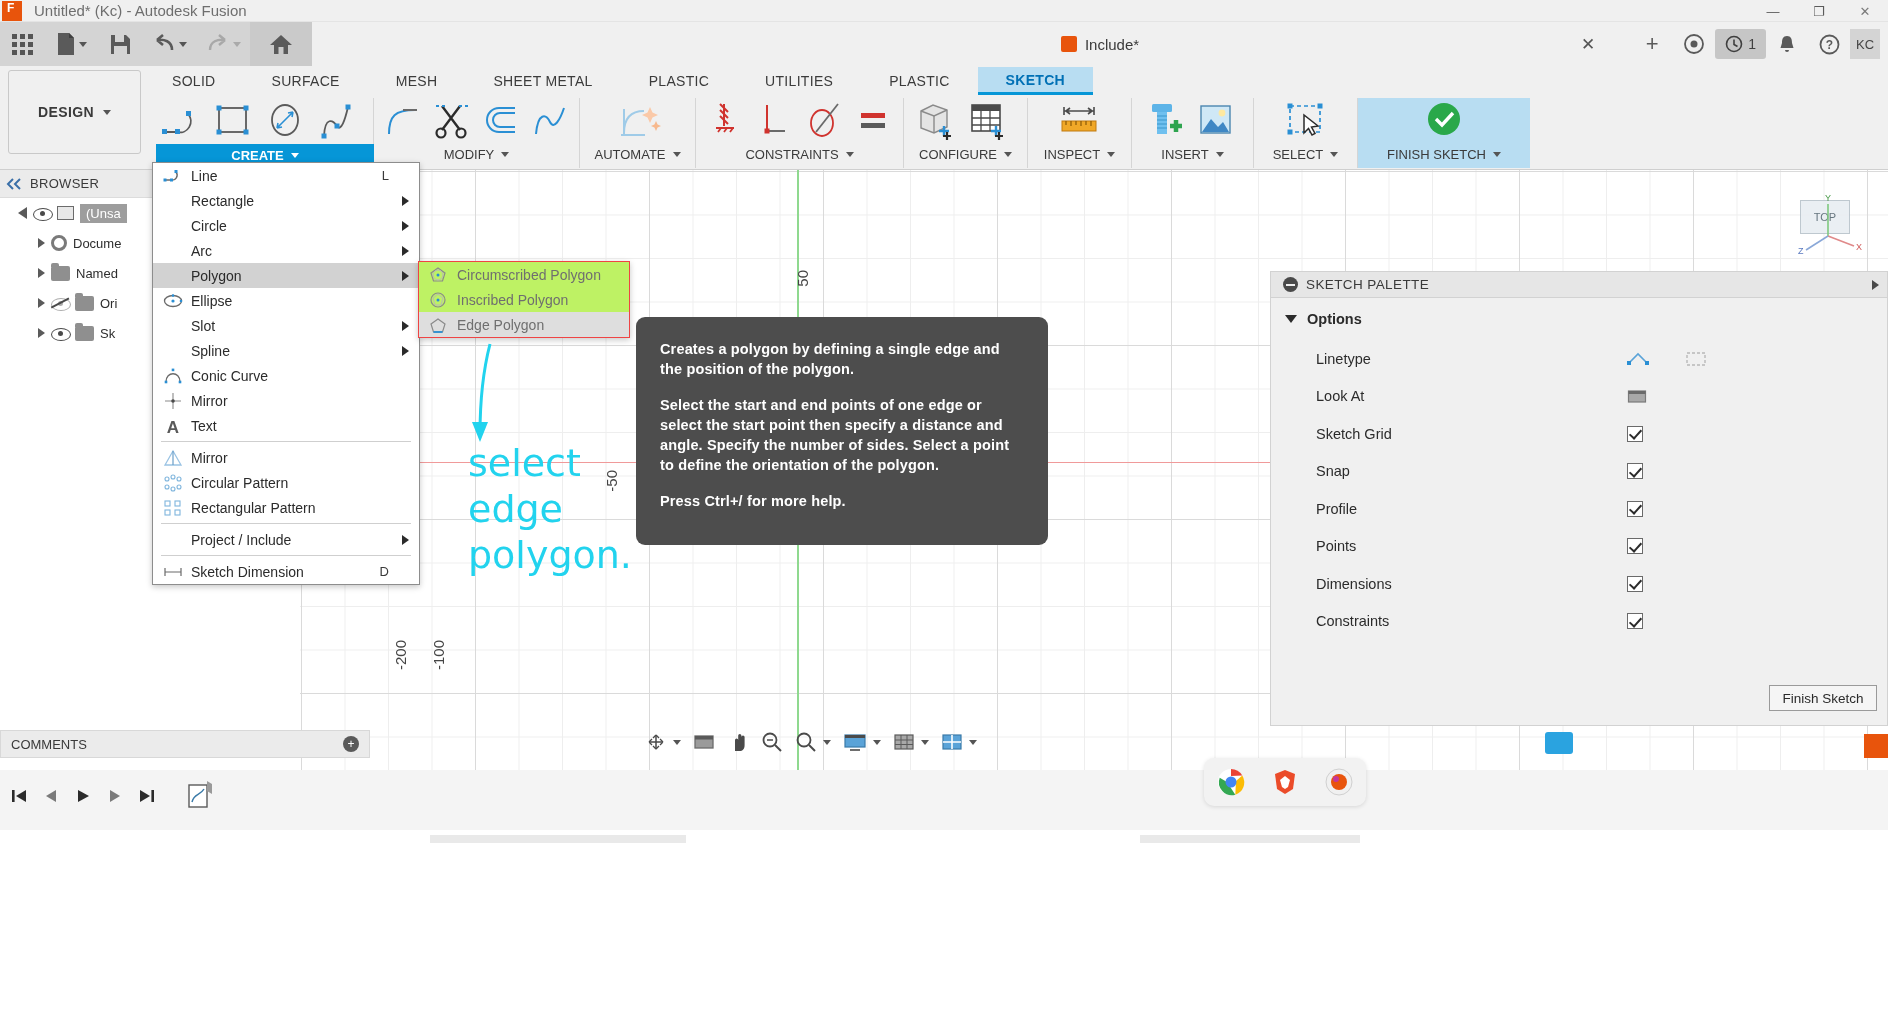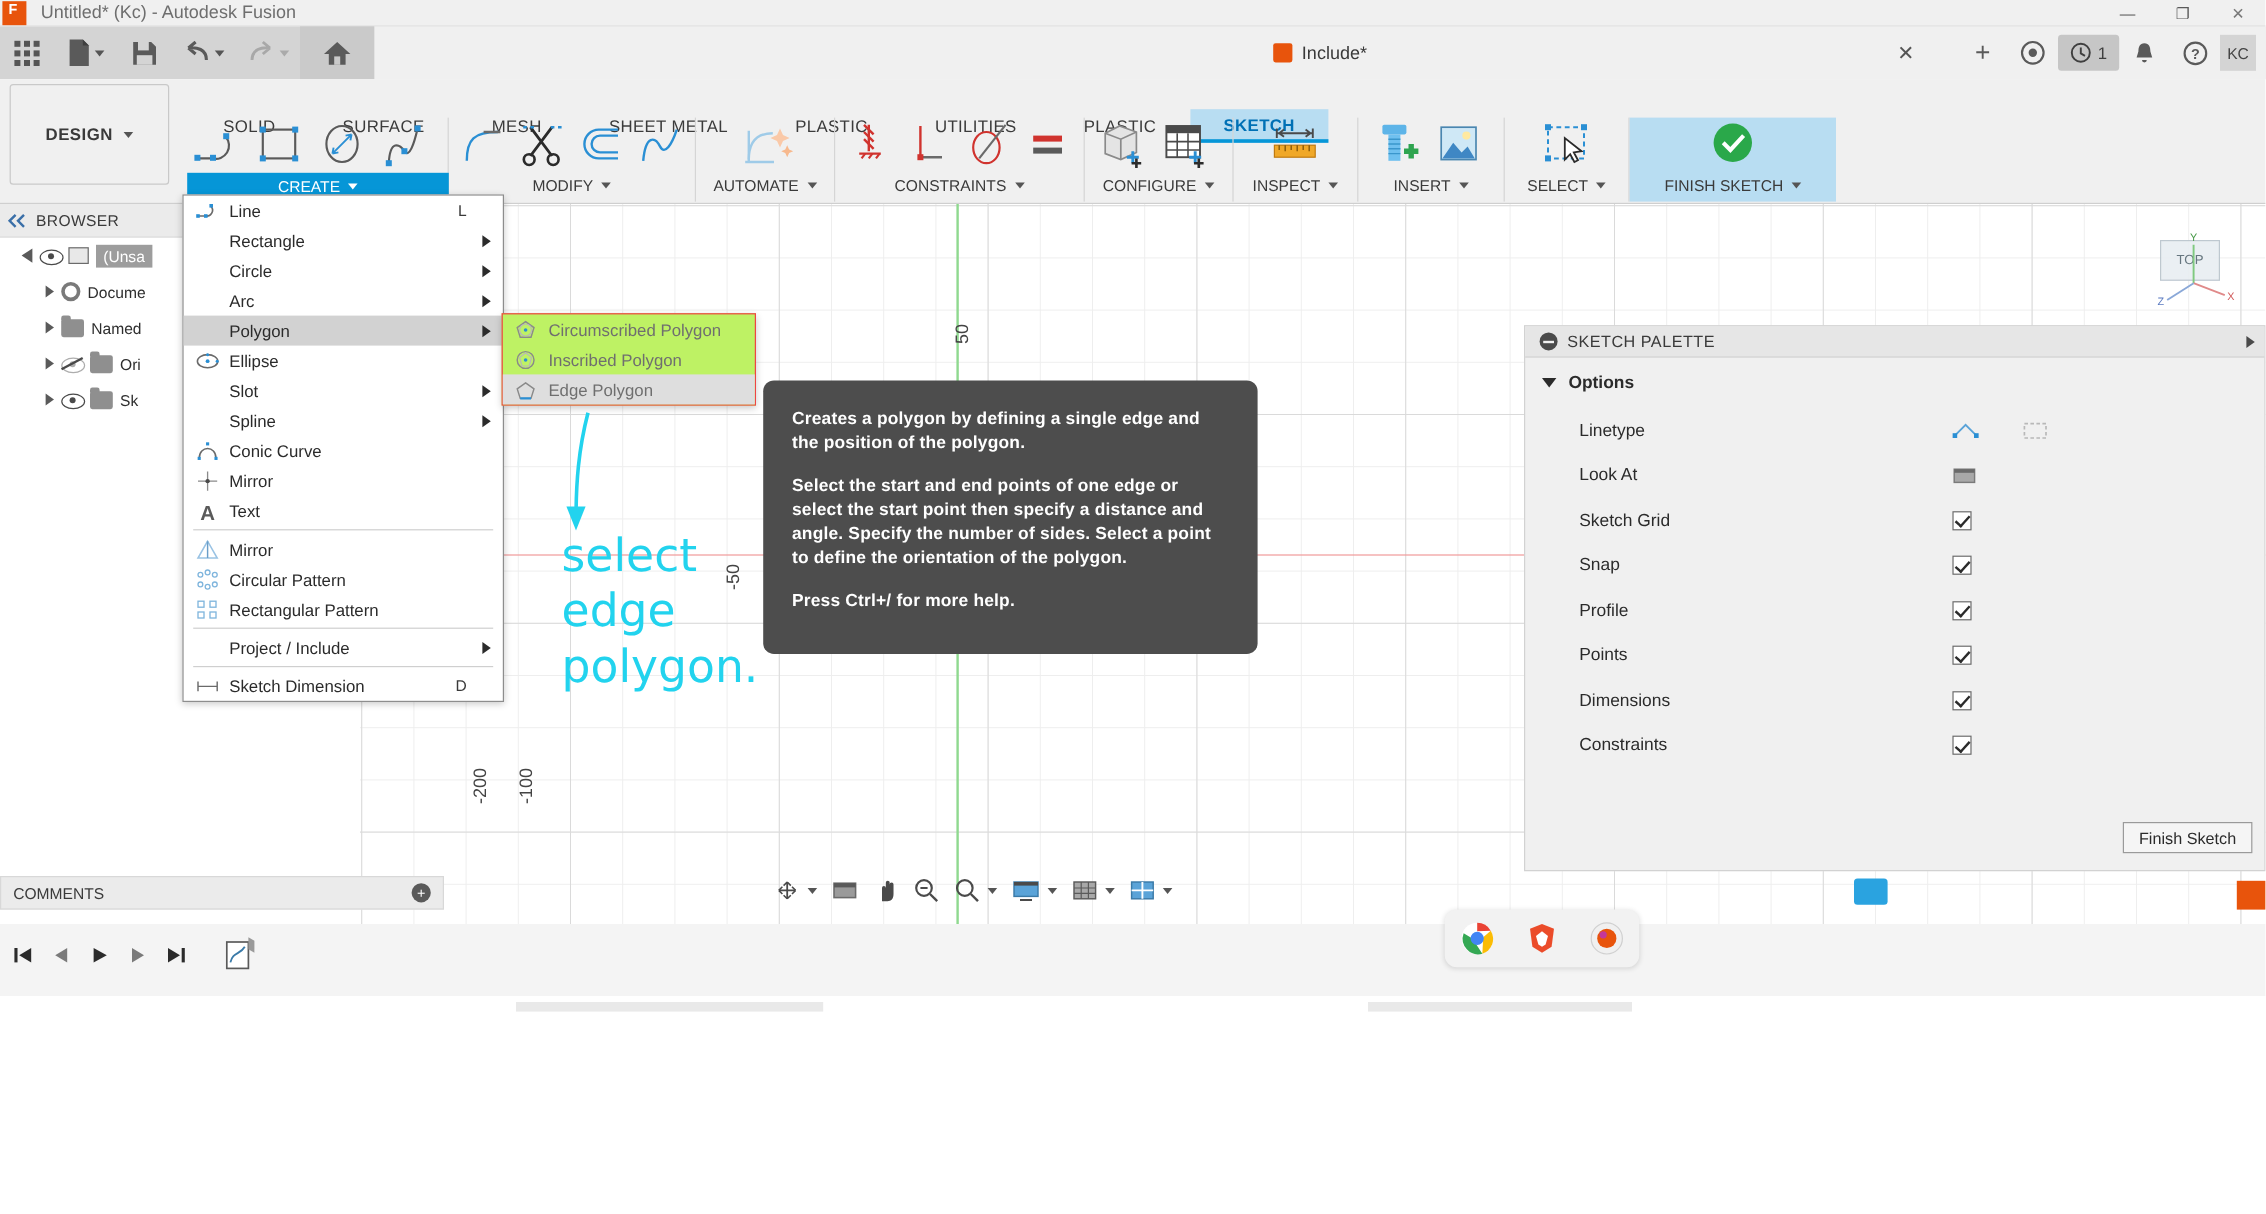--- a/index.html
+++ b/index.html
@@ -58,39 +58,39 @@
   .avatar { width:30px;height:30px;background:#d4d4d4;color:#444;font-size:13px;
      display:flex;align-items:center;justify-content:center;margin-right:8px; }
 
   
   .ribbon { height:104px; background:#f0f0f0; position:relative;
      border-bottom:1px solid #cfcfcf; }
   .design-box { position:absolute; left:8px; top:4px; width:133px; height:84px;
      background:#f0f0f0; border:1px solid #c9c9c9; border-radius:3px;
      display:flex; align-items:center; justify-content:center; gap:6px; }
   .design-box span { font-size:14px; font-weight:bold; color:#3a3a3a; letter-spacing:.4px;}
-  .tabs { position:absolute; left:158px; top:0; display:flex; height:30px;
-     align-items:center; gap:0;margin-top:24px; }
+  .tabs { position:absolute; left:144px; top:0; display:flex; height:30px;
+     align-items:center; gap:0; }
   .tab { font-size:14px; color:#3b3b3b; padding:0 28px; height:28px;
      display:flex; align-items:center; letter-spacing:.3px; }
   .tab.active { background:#b8ddf2; color:#0070b5; font-weight:bold;
      border-bottom:3px solid #0696d7; }
 
   .panels { position:absolute; left:150px; top:32px; display:flex; height:70px; }
   .panel { display:flex; flex-direction:column; position:relative;
      border-right:1px solid #d5d5d5; padding:0 6px; }
   .panel:last-child { border-right:none; }
   .panel-icons { display:flex; align-items:flex-start; height:44px; gap:2px; }
   .pbtn { width:50px; height:44px; display:flex; align-items:center;
      justify-content:center; }
   .pbtn.w60 { width:58px; }
   .panel-label { height:24px; display:flex; align-items:center;
      justify-content:center; font-size:13px; color:#3a3a3a; gap:4px; }
   .panel-label.createlbl { background:#0696d7; color:#fff; height:22px;
-     width:218px; justify-content:center; margin-top:2px; }
+     width:218px; justify-content:center; margin-top:2px;font-weight:bold; }
   .panel-label.createlbl .caret { border-top-color:#fff; }
   .panel-label.finish { color:#3a3a3a; }
   .finish-panel { background:#b8ddf2; }
 
   
   .browser-head { position:absolute; left:0; top:170px; width:300px; height:28px;
      background:#ebebeb; display:flex; align-items:center; gap:8px;
      padding-left:6px; border-bottom:1px solid #dcdcdc; }
   .browser-head .bt { font-size:13px; color:#3a3a3a; letter-spacing:.3px; }
   .browser-tree { position:absolute; left:0; top:198px; width:300px; }

